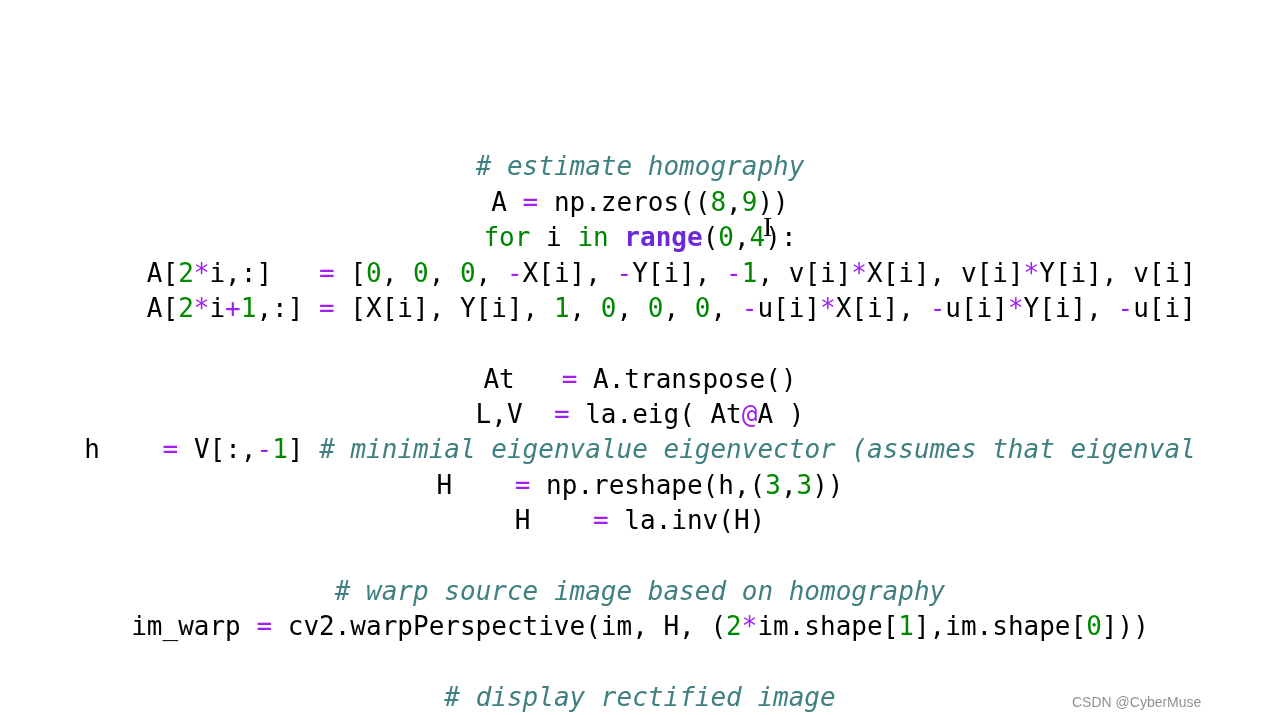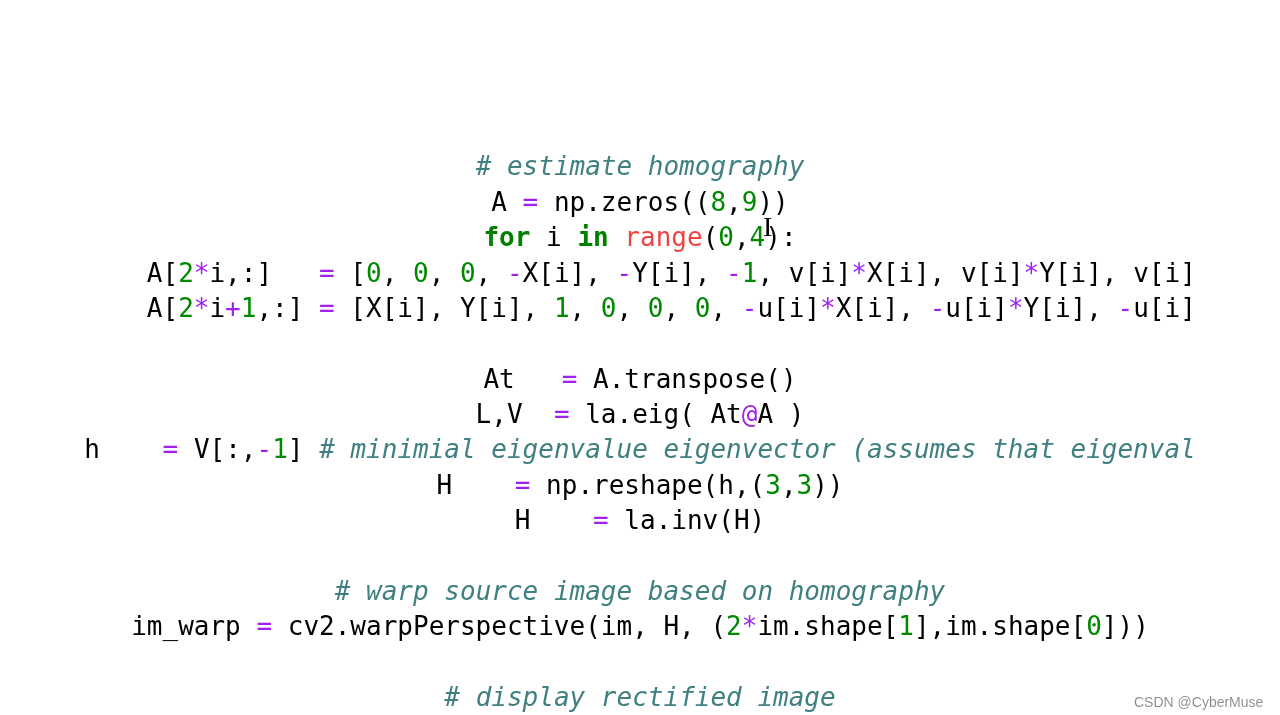--- a/index.html
+++ b/index.html
@@ -9,22 +9,22 @@
       font-family: "Menlo", "Monaco", "Consolas", monospace;
       font-size: 26px;
       line-height: 1.36;
       color: #000;
       white-space: pre;
       overflow: hidden;
       position: relative;
     }
     .tok-comment { color: #408080; font-style: italic; }
     .tok-ident   { color: #000000; }
-    .tok-keyword { color: #008000; font-weight: bold; }
-    .tok-builtin { color: #ef4444; }
+    .tok-keyword { color: #008000; font-weight: normal; }
+    .tok-builtin { color: #6d28d9; font-weight: bold; }
     .tok-operator{ color: #a020f0; }
     .tok-punct   { color: #000000; }
     .tok-number  { color: #008800; }
     .line { display: block; text-align: center; }
     .cursor-mark {
       position: absolute;
       font-family: serif;
       font-size: 28px;
       color: #000;
       pointer-events: none;
@@ -39,16 +39,16 @@
   </style>
 </head>
 <body>
 
 
 
 <div id="code-container"><span class="line"><span class="tok-comment"># estimate homography</span></span><span class="line"><span class="tok-ident">A</span><span class="tok-punct"> </span><span class="tok-operator">=</span><span class="tok-punct"> </span><span class="tok-ident">np</span><span class="tok-punct">.</span><span class="tok-ident">zeros</span><span class="tok-punct">((</span><span class="tok-number">8</span><span class="tok-punct">,</span><span class="tok-number">9</span><span class="tok-punct">))</span></span><span class="line"><span class="tok-keyword">for</span><span class="tok-punct"> </span><span class="tok-ident">i</span><span class="tok-punct"> </span><span class="tok-keyword">in</span><span class="tok-punct"> </span><span class="tok-builtin">range</span><span class="tok-punct">(</span><span class="tok-number">0</span><span class="tok-punct">,</span><span class="tok-number">4</span><span class="tok-punct">):</span></span><span class="line"><span class="tok-punct">    </span><span class="tok-ident">A</span><span class="tok-punct">[</span><span class="tok-number">2</span><span class="tok-operator">*</span><span class="tok-ident">i</span><span class="tok-punct">,:]   </span><span class="tok-operator">=</span><span class="tok-punct"> [</span><span class="tok-number">0</span><span class="tok-punct">, </span><span class="tok-number">0</span><span class="tok-punct">, </span><span class="tok-number">0</span><span class="tok-punct">, </span><span class="tok-operator">-</span><span class="tok-ident">X</span><span class="tok-punct">[</span><span class="tok-ident">i</span><span class="tok-punct">], </span><span class="tok-operator">-</span><span class="tok-ident">Y</span><span class="tok-punct">[</span><span class="tok-ident">i</span><span class="tok-punct">], </span><span class="tok-operator">-</span><span class="tok-number">1</span><span class="tok-punct">, </span><span class="tok-ident">v</span><span class="tok-punct">[</span><span class="tok-ident">i</span><span class="tok-punct">]</span><span class="tok-operator">*</span><span class="tok-ident">X</span><span class="tok-punct">[</span><span class="tok-ident">i</span><span class="tok-punct">], </span><span class="tok-ident">v</span><span class="tok-punct">[</span><span class="tok-ident">i</span><span class="tok-punct">]</span><span class="tok-operator">*</span><span class="tok-ident">Y</span><span class="tok-punct">[</span><span class="tok-ident">i</span><span class="tok-punct">], </span><span class="tok-ident">v</span><span class="tok-punct">[</span><span class="tok-ident">i</span><span class="tok-punct">]</span></span><span class="line"><span class="tok-punct">    </span><span class="tok-ident">A</span><span class="tok-punct">[</span><span class="tok-number">2</span><span class="tok-operator">*</span><span class="tok-ident">i</span><span class="tok-operator">+</span><span class="tok-number">1</span><span class="tok-punct">,:] </span><span class="tok-operator">=</span><span class="tok-punct"> [</span><span class="tok-ident">X</span><span class="tok-punct">[</span><span class="tok-ident">i</span><span class="tok-punct">], </span><span class="tok-ident">Y</span><span class="tok-punct">[</span><span class="tok-ident">i</span><span class="tok-punct">], </span><span class="tok-number">1</span><span class="tok-punct">, </span><span class="tok-number">0</span><span class="tok-punct">, </span><span class="tok-number">0</span><span class="tok-punct">, </span><span class="tok-number">0</span><span class="tok-punct">, </span><span class="tok-operator">-</span><span class="tok-ident">u</span><span class="tok-punct">[</span><span class="tok-ident">i</span><span class="tok-punct">]</span><span class="tok-operator">*</span><span class="tok-ident">X</span><span class="tok-punct">[</span><span class="tok-ident">i</span><span class="tok-punct">], </span><span class="tok-operator">-</span><span class="tok-ident">u</span><span class="tok-punct">[</span><span class="tok-ident">i</span><span class="tok-punct">]</span><span class="tok-operator">*</span><span class="tok-ident">Y</span><span class="tok-punct">[</span><span class="tok-ident">i</span><span class="tok-punct">], </span><span class="tok-operator">-</span><span class="tok-ident">u</span><span class="tok-punct">[</span><span class="tok-ident">i</span><span class="tok-punct">]</span></span><span class="line">&nbsp;</span><span class="line"><span class="tok-ident">At</span><span class="tok-punct">   </span><span class="tok-operator">=</span><span class="tok-punct"> </span><span class="tok-ident">A</span><span class="tok-punct">.</span><span class="tok-ident">transpose</span><span class="tok-punct">()</span></span><span class="line"><span class="tok-ident">L</span><span class="tok-punct">,</span><span class="tok-ident">V</span><span class="tok-punct">  </span><span class="tok-operator">=</span><span class="tok-punct"> </span><span class="tok-ident">la</span><span class="tok-punct">.</span><span class="tok-ident">eig</span><span class="tok-punct">( </span><span class="tok-ident">At</span><span class="tok-operator">@</span><span class="tok-ident">A</span><span class="tok-punct"> )</span></span><span class="line"><span class="tok-ident">h</span><span class="tok-punct">    </span><span class="tok-operator">=</span><span class="tok-punct"> </span><span class="tok-ident">V</span><span class="tok-punct">[:,</span><span class="tok-operator">-</span><span class="tok-number">1</span><span class="tok-punct">] </span><span class="tok-comment"># minimial eigenvalue eigenvector (assumes that eigenval</span></span><span class="line"><span class="tok-ident">H</span><span class="tok-punct">    </span><span class="tok-operator">=</span><span class="tok-punct"> </span><span class="tok-ident">np</span><span class="tok-punct">.</span><span class="tok-ident">reshape</span><span class="tok-punct">(</span><span class="tok-ident">h</span><span class="tok-punct">,(</span><span class="tok-number">3</span><span class="tok-punct">,</span><span class="tok-number">3</span><span class="tok-punct">))</span></span><span class="line"><span class="tok-ident">H</span><span class="tok-punct">    </span><span class="tok-operator">=</span><span class="tok-punct"> </span><span class="tok-ident">la</span><span class="tok-punct">.</span><span class="tok-ident">inv</span><span class="tok-punct">(</span><span class="tok-ident">H</span><span class="tok-punct">)</span></span><span class="line">&nbsp;</span><span class="line"><span class="tok-comment"># warp source image based on homography</span></span><span class="line"><span class="tok-ident">im_warp</span><span class="tok-punct"> </span><span class="tok-operator">=</span><span class="tok-punct"> </span><span class="tok-ident">cv2</span><span class="tok-punct">.</span><span class="tok-ident">warpPerspective</span><span class="tok-punct">(</span><span class="tok-ident">im</span><span class="tok-punct">, </span><span class="tok-ident">H</span><span class="tok-punct">, (</span><span class="tok-number">2</span><span class="tok-operator">*</span><span class="tok-ident">im</span><span class="tok-punct">.</span><span class="tok-ident">shape</span><span class="tok-punct">[</span><span class="tok-number">1</span><span class="tok-punct">],</span><span class="tok-ident">im</span><span class="tok-punct">.</span><span class="tok-ident">shape</span><span class="tok-punct">[</span><span class="tok-number">0</span><span class="tok-punct">]))</span></span><span class="line">&nbsp;</span><span class="line"><span class="tok-comment"># display rectified image</span></span></div>
 
 <span class="cursor-mark" style="left:763px; top:208px;">I</span>
 
-<span class="watermark" style="left:1134px; top:693px;">CSDN @CyberMuse</span>
+<span class="watermark" style="left:1072px; top:693px;">CSDN @CyberMuse</span>
 
 
 
 
 </body></html>

